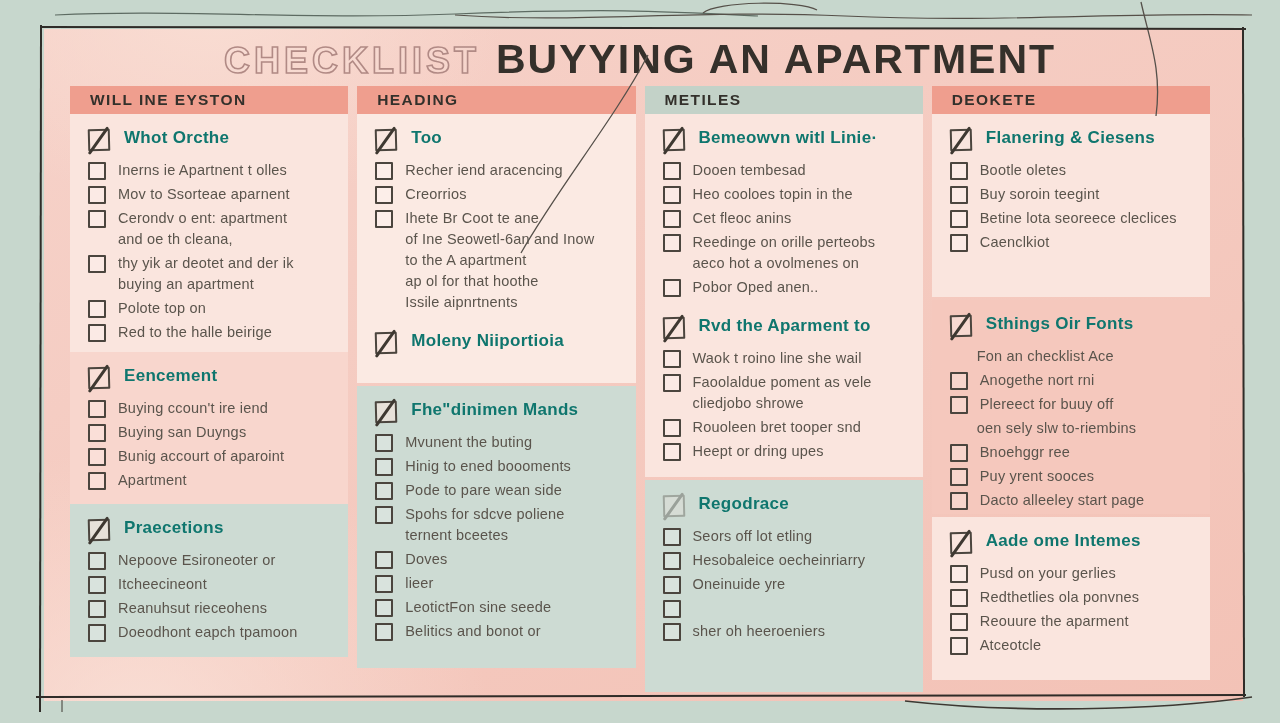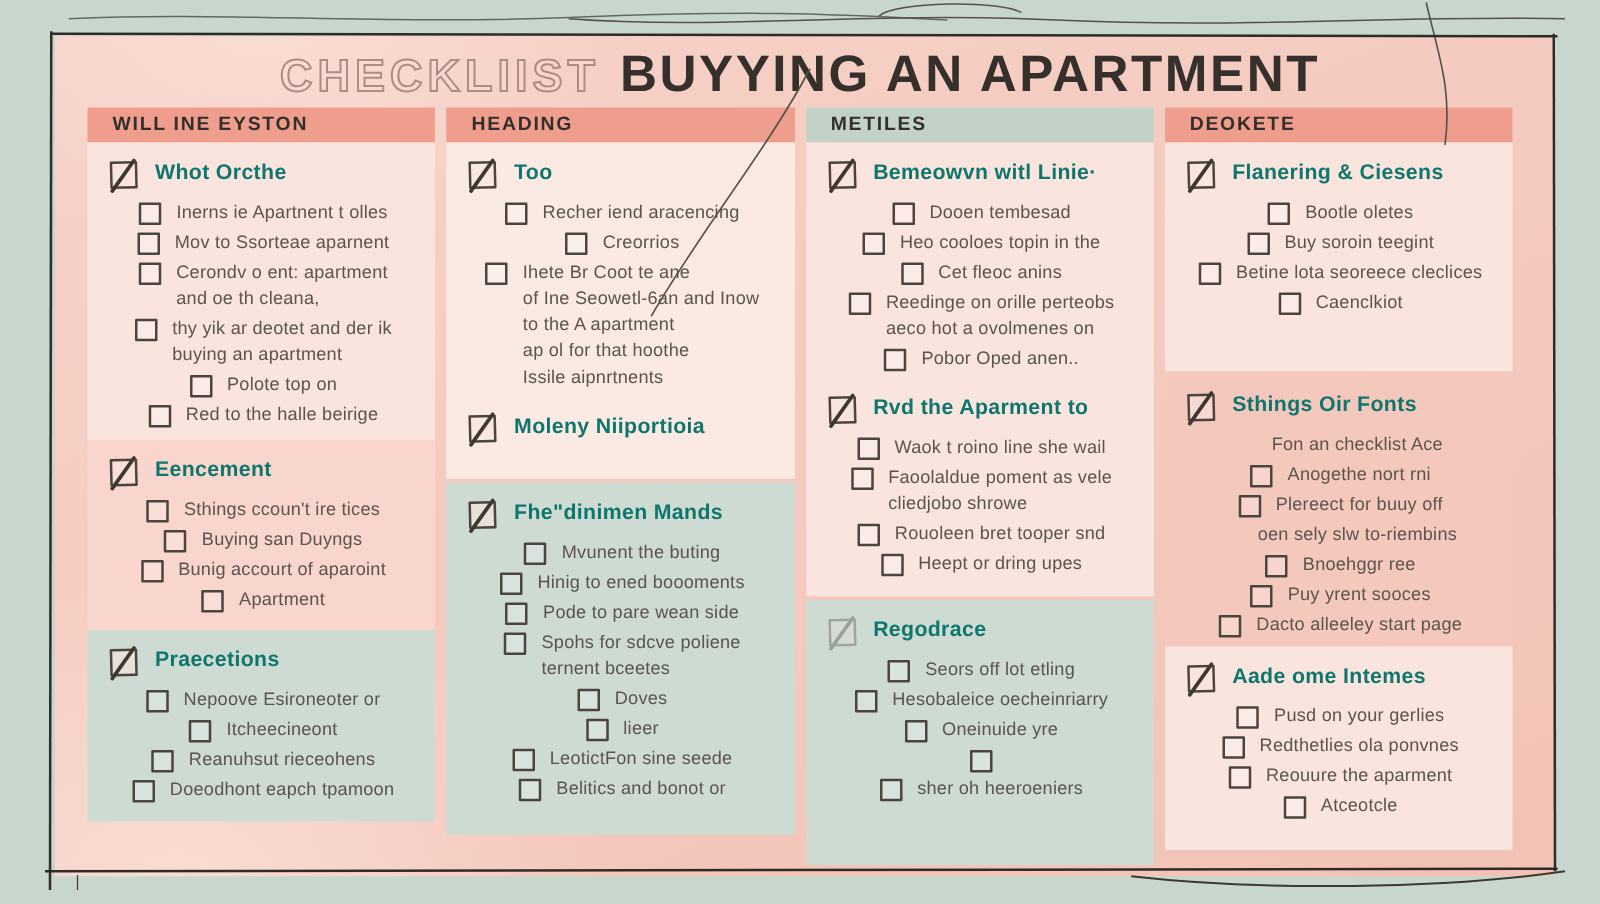--- a/index.html
+++ b/index.html
@@ -37,21 +37,21 @@
   .bg-salmon{background:var(--sec_salmon,#f5c8bd);}
   .bg-green{background:var(--sec_green,#cddbd3);}
   
   .h-c1-0{height:238px}.h-c1-1{height:152px}.h-c1-2{height:153px}
   .h-c2-0{height:269px}.h-c2-1{height:282px;margin-top:3px}
   .h-c3-0{height:363px}.h-c3-1{height:212px;margin-top:3px}
   .h-c4-0{height:183px}.h-c4-1{height:214px;margin-top:3px}.h-c4-2{height:163px;margin-top:3px}
   .trow{display:flex;gap:14px;align-items:flex-start;margin:2px 0 9px 0;}
   .item + .trow, .trow + .trow{margin-top:17px;}
   .stitle{font-size:17px;font-weight:700;color:#0f766e;letter-spacing:.3px;line-height:22px;}
-  .item{display:flex;gap:12px;margin-bottom:3px;justify-content:center;}
+  .item{display:flex;gap:12px;margin-bottom:3px;}
   .itext{font-size:14.5px;line-height:21px;color:var(--text,#5a544c);letter-spacing:.2px;}
   .item.noCb .itext{padding-left:27px;}
   .cb{
     width:14px;height:14px;flex:none;margin-top:2px;border:2px solid #4b453e;border-radius:1px;
     background:rgba(255,252,250,.25);
   }
   .trow .cb{
     width:18px;height:18px;position:relative;background:rgba(249,228,221,.6);transform:rotate(-1.5deg);
   }
   .trow .cb::after{
@@ -122,21 +122,21 @@
             <div class="itext">Red to the halle beirige</div>
           </div>
         </div>
         <div class="section bg-pink h-c1-1">
           <div class="trow">
             <span class="cb"></span>
             <span class="stitle">Eencement</span>
           </div>
           <div class="item">
             <span class="cb"></span>
-            <div class="itext">Sthings ccoun't ire tices</div>
+            <div class="itext">Buying ccoun't ire iend</div>
           </div>
           <div class="item">
             <span class="cb"></span>
             <div class="itext">Buying san Duyngs</div>
           </div>
           <div class="item">
             <span class="cb"></span>
             <div class="itext">Bunig accourt of aparoint</div>
           </div>
           <div class="item">

